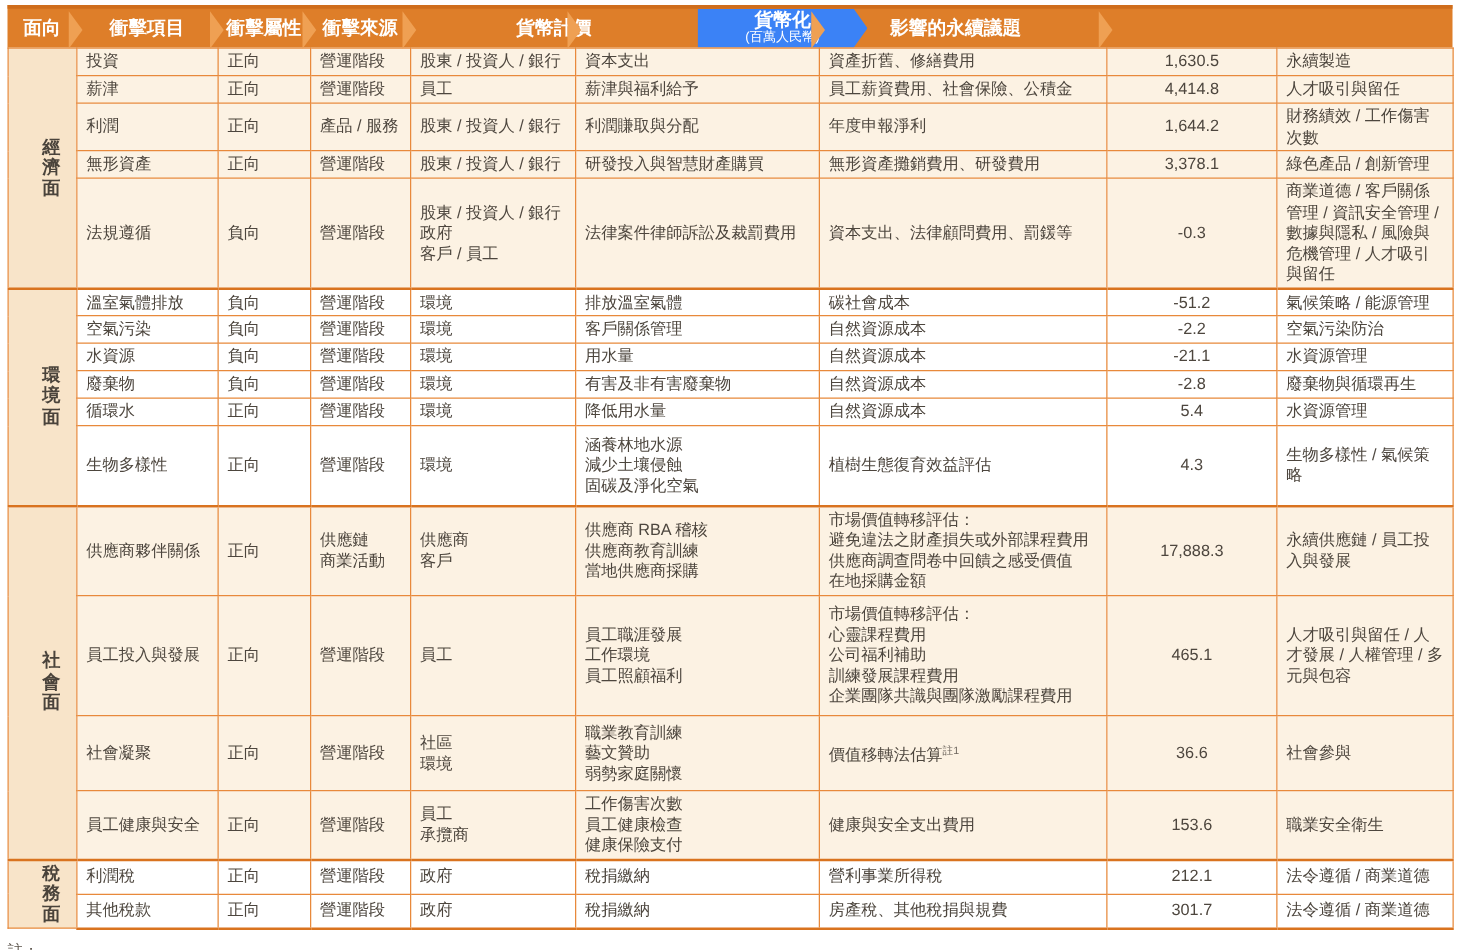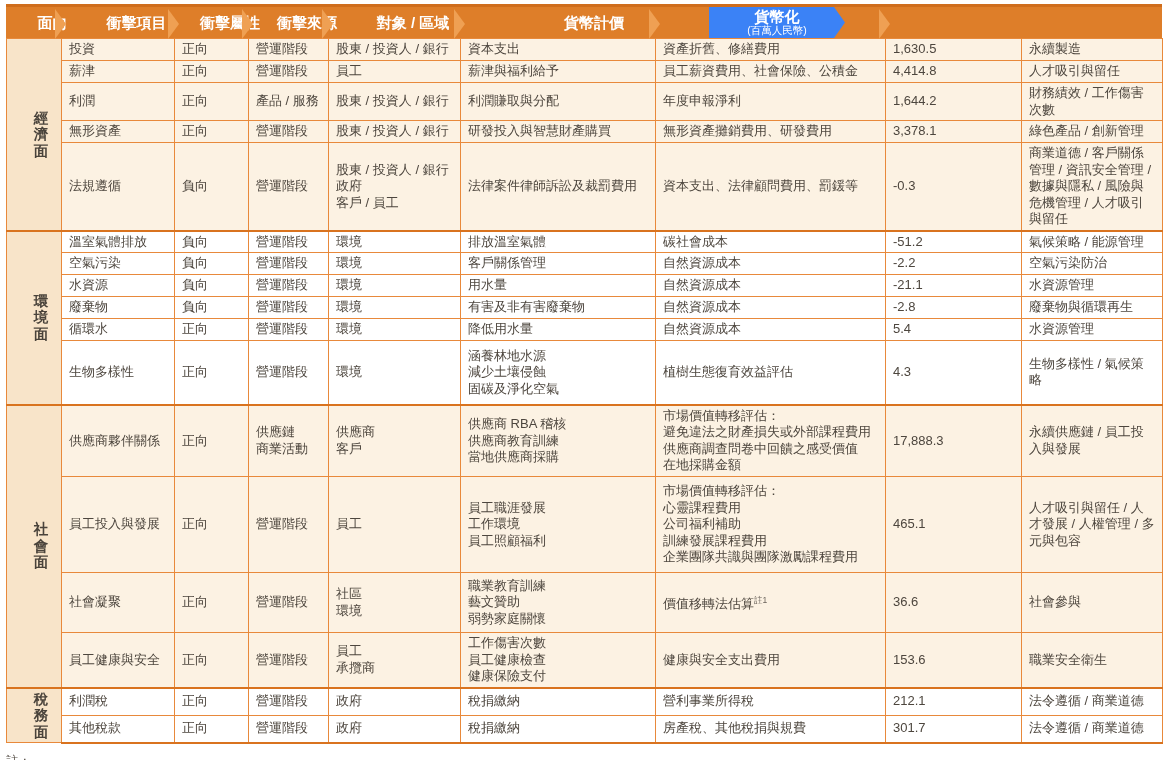--- a/index.html
+++ b/index.html
@@ -3,42 +3,42 @@
 <meta charset="utf-8">
 <style>
   html,body{margin:0;padding:0;background:#ffffff;
     font-family:"Liberation Sans","DejaVu Sans",sans-serif;
     color:#4d463e;}
   .page{width:1168px;height:760px;position:relative;box-sizing:border-box;padding:4px 6px 0 6px;}
   .tbl-wrap{width:1156px;}
 
   
   .hdr{position:relative;display:flex;width:1156px;height:34px;
-    background:#de7e29;border-top:3px solid #cf6d1c;box-sizing:border-box;padding-left:19px;}
+    background:#de7e29;border-top:3px solid #cf6d1c;box-sizing:border-box;}
   .hseg{display:flex;flex-direction:column;align-items:center;justify-content:center;
     color:#ffffff;font-weight:bold;font-size:15px;line-height:1.05;box-sizing:border-box;}
   .hseg.dark{background:#3b82f6;
     clip-path:polygon(0 0,calc(100% - 11px) 0,100% 50%,calc(100% - 11px) 100%,0 100%);}
   .hsub{font-size:10.5px;font-weight:normal;}
   .chev{position:absolute;top:2px;width:0;height:0;
     border-top:15px solid transparent;border-bottom:15px solid transparent;
     border-left:11px solid #efa053;}
 
   
   table{border-collapse:collapse;table-layout:fixed;width:1156px;
     font-size:13px;line-height:16.5px;}
   td{border:1px solid #e8893b;padding:2px 7px;vertical-align:middle;
     white-space:pre-line;overflow:hidden;}
   tr.sec-start td{border-top:2px solid #d9731f;}
   tr.last td{border-bottom:2px solid #d9731f;}
   .aspect{background:#f8e4c9;text-align:center;font-weight:bold;font-size:14.5px;color:#4a433b;padding-left:21px;}
   .cream td{background:#fcf2e3;}
   .white td{background:#ffffff;}
   td.aspect{background:#f8e4c9;}
-  td.num{text-align:left;white-space:nowrap;}
+  td.num{text-align:center;white-space:nowrap;}
   sup.noteref{font-size:8.5px;color:#6b645c;}
 
   
   .notes{margin-top:9px;font-size:12.5px;line-height:17px;color:#5b544c;width:1156px;}
 </style>
 </head>
 <body>
 
 <div class="page">
 
@@ -48,30 +48,30 @@
       </div>
     <div class="hseg" style="width:113px">
         <span>衝擊項目</span>
       </div>
     <div class="hseg" style="width:74px">
         <span>衝擊屬性</span>
       </div>
     <div class="hseg" style="width:80px">
         <span>衝擊來源</span>
       </div>
-    <div class="hseg" style="width:132px">
-        <span>對象 / 區域</span>
-      </div>
     <div class="hseg" style="width:230px">
         <span>貨幣計價</span>
       </div>
     <div class="hseg dark" style="width:136px">
       <span>貨幣化</span>
       <span class="hsub">(百萬人民幣)</span>
     </div>
+    <div class="hseg" style="width:141px">
+        <span>影響的永續議題</span>
+      </div>
     <div class="chev" style="left:49px"></div>
     <div class="chev" style="left:162px"></div>
     <div class="chev" style="left:236px"></div>
     <div class="chev" style="left:316px"></div>
     <div class="chev" style="left:448px"></div>
     <div class="chev" style="left:643px"></div>
     <div class="chev" style="left:873px"></div>
   </div>
 
   <div class="tbl-wrap">

